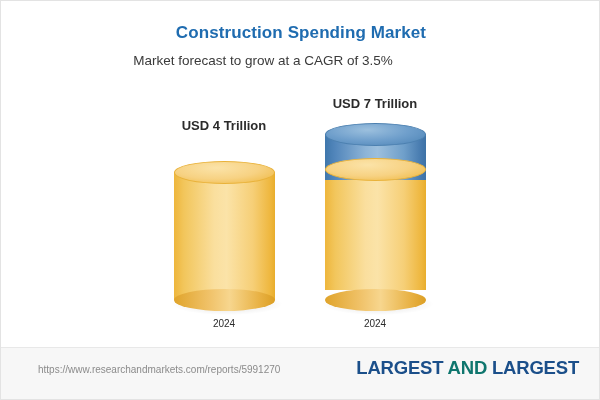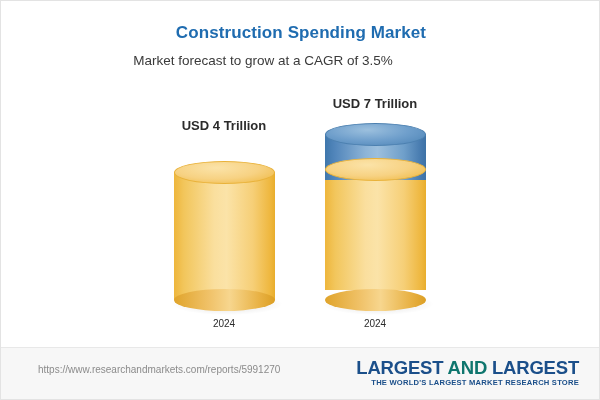--- a/index.html
+++ b/index.html
@@ -206,17 +206,16 @@
 
       <div class="cat-label" style="left:294px; top:317px;">2024</div>
     </div>
 
   </div>
 
   <div id="footer">
     <div id="footer-url">https://www.researchandmarkets.com/reports/5991270</div>
     <div id="logo">
       <div id="logo-wordmark"><span class="logo-dark">LARGEST </span><span class="logo-gold">AND </span><span class="logo-dark">LARGEST</span></div>
-      <div id="logo-tagline">THE WORLD'S LARGEST MARKET RESEARCH STORE</div>
     </div>
   </div>
 
 </div>
 
 </body></html>

